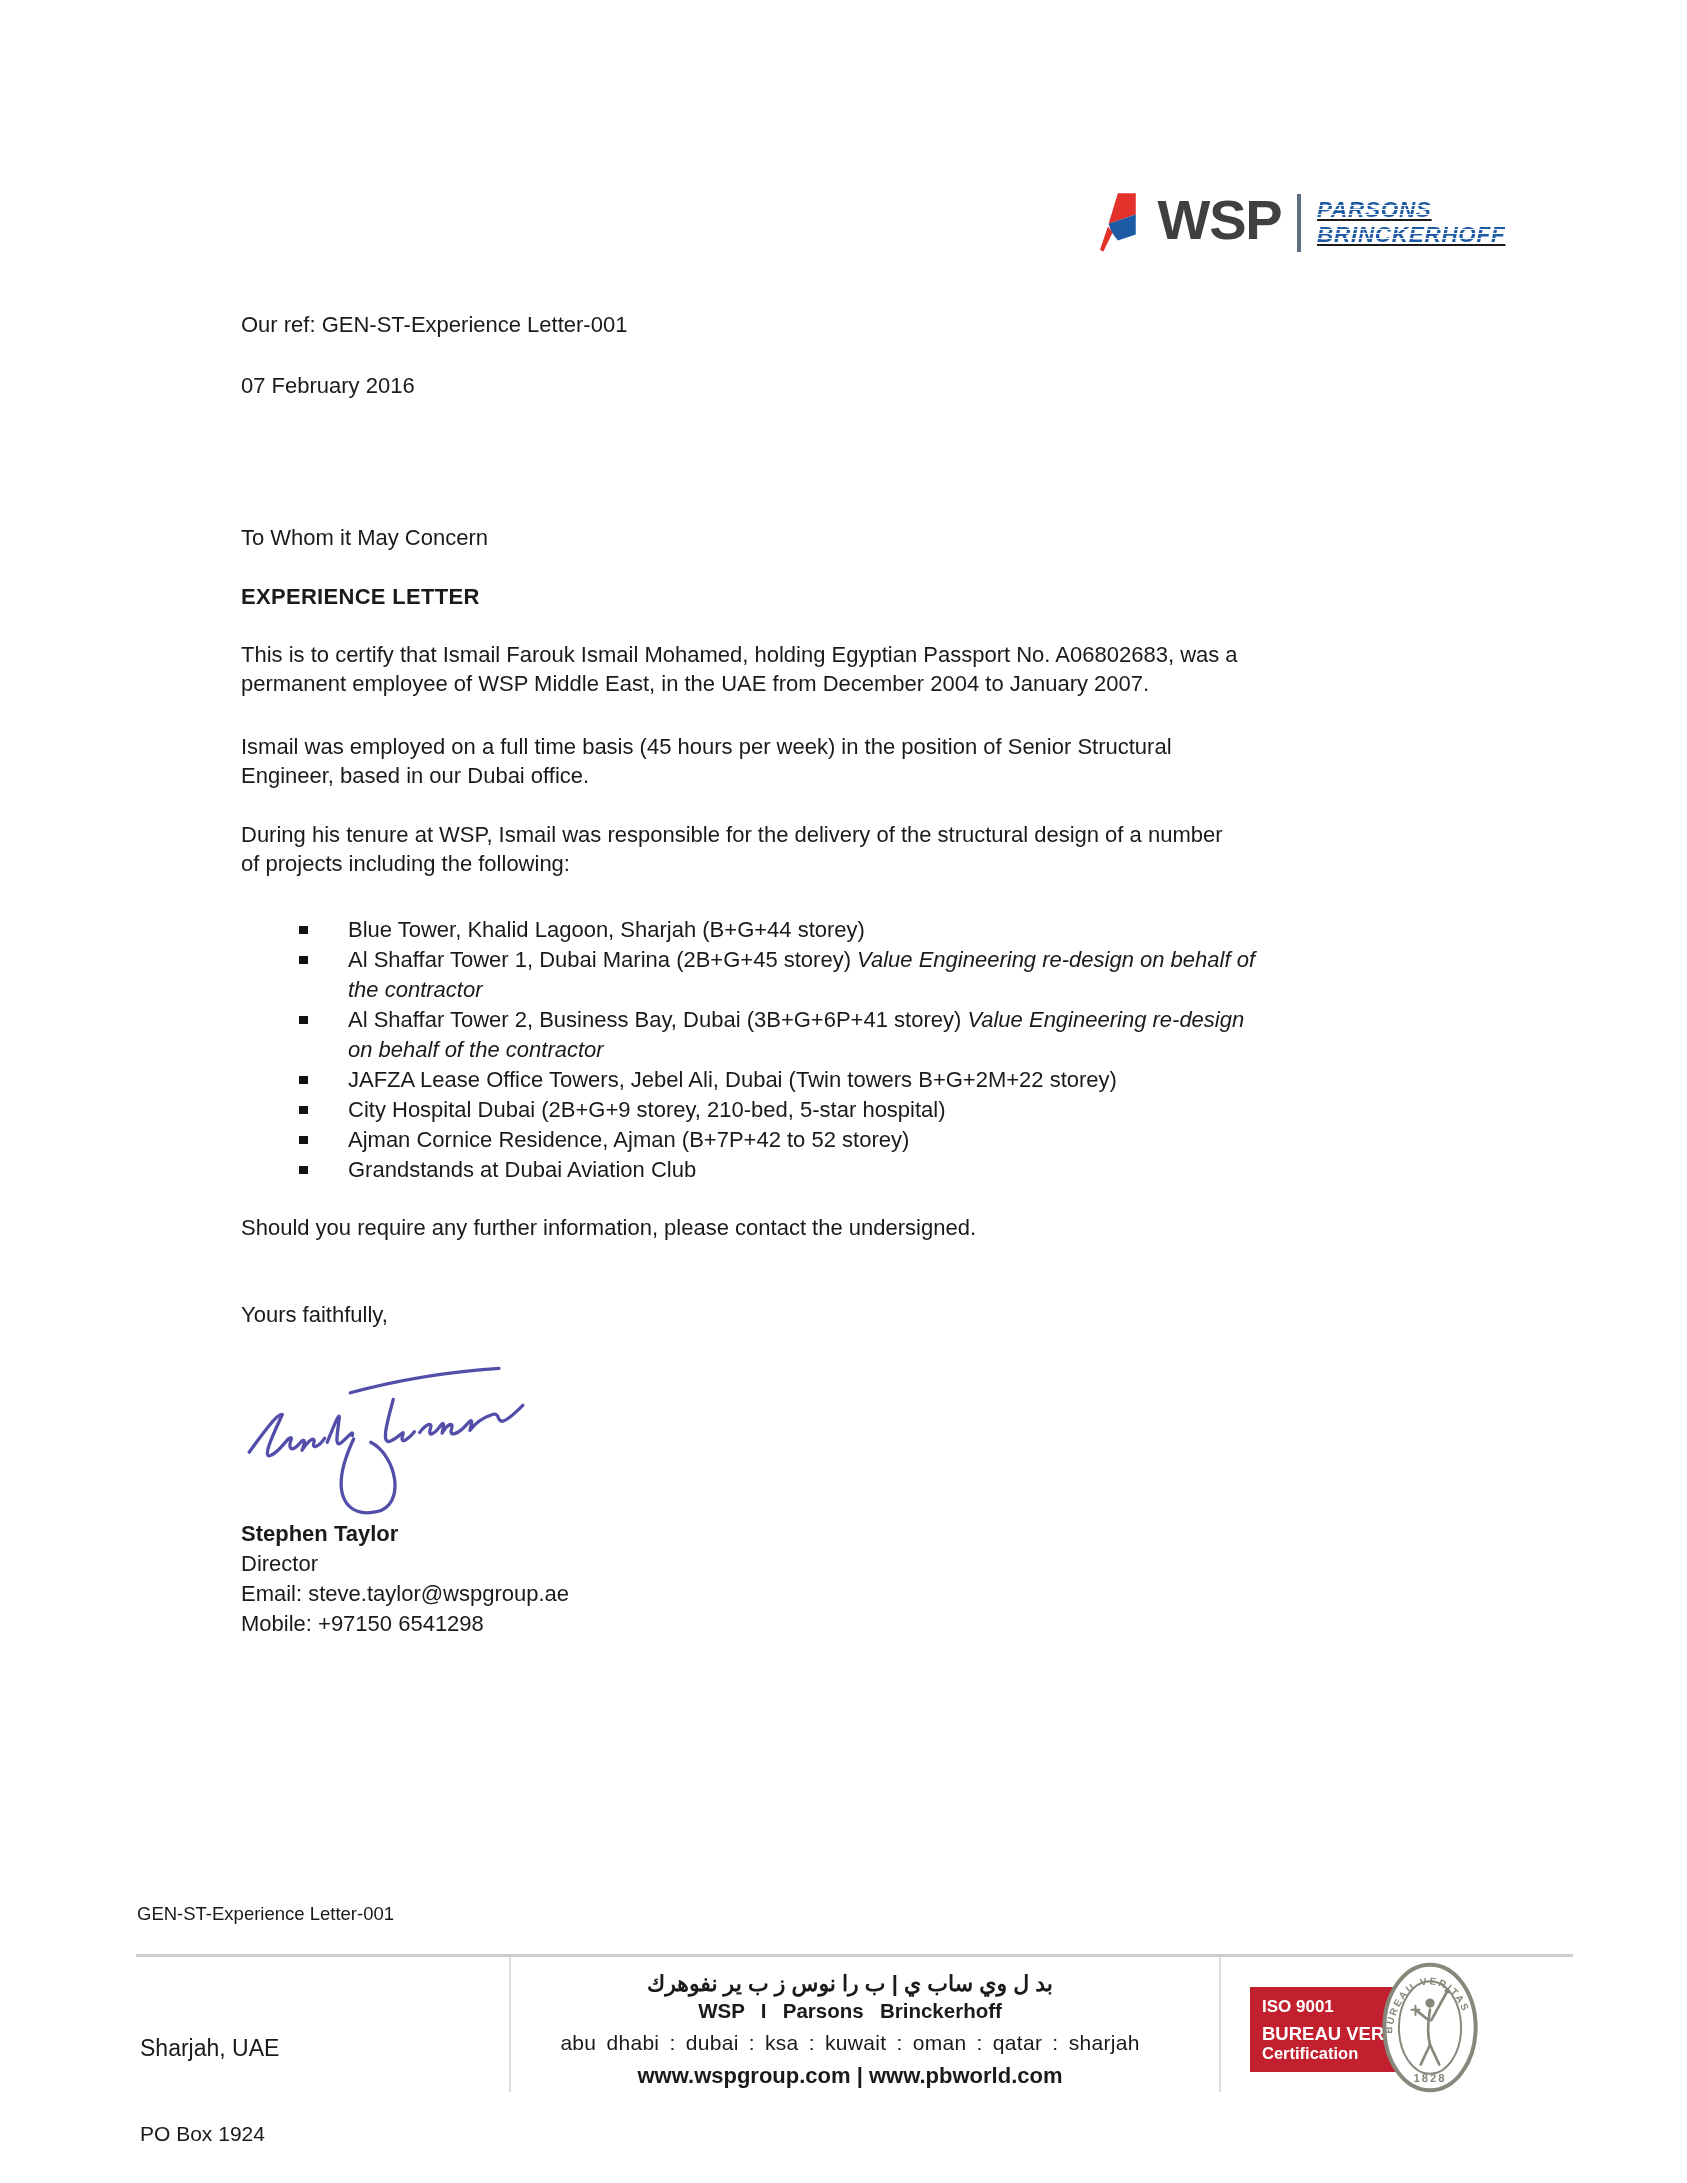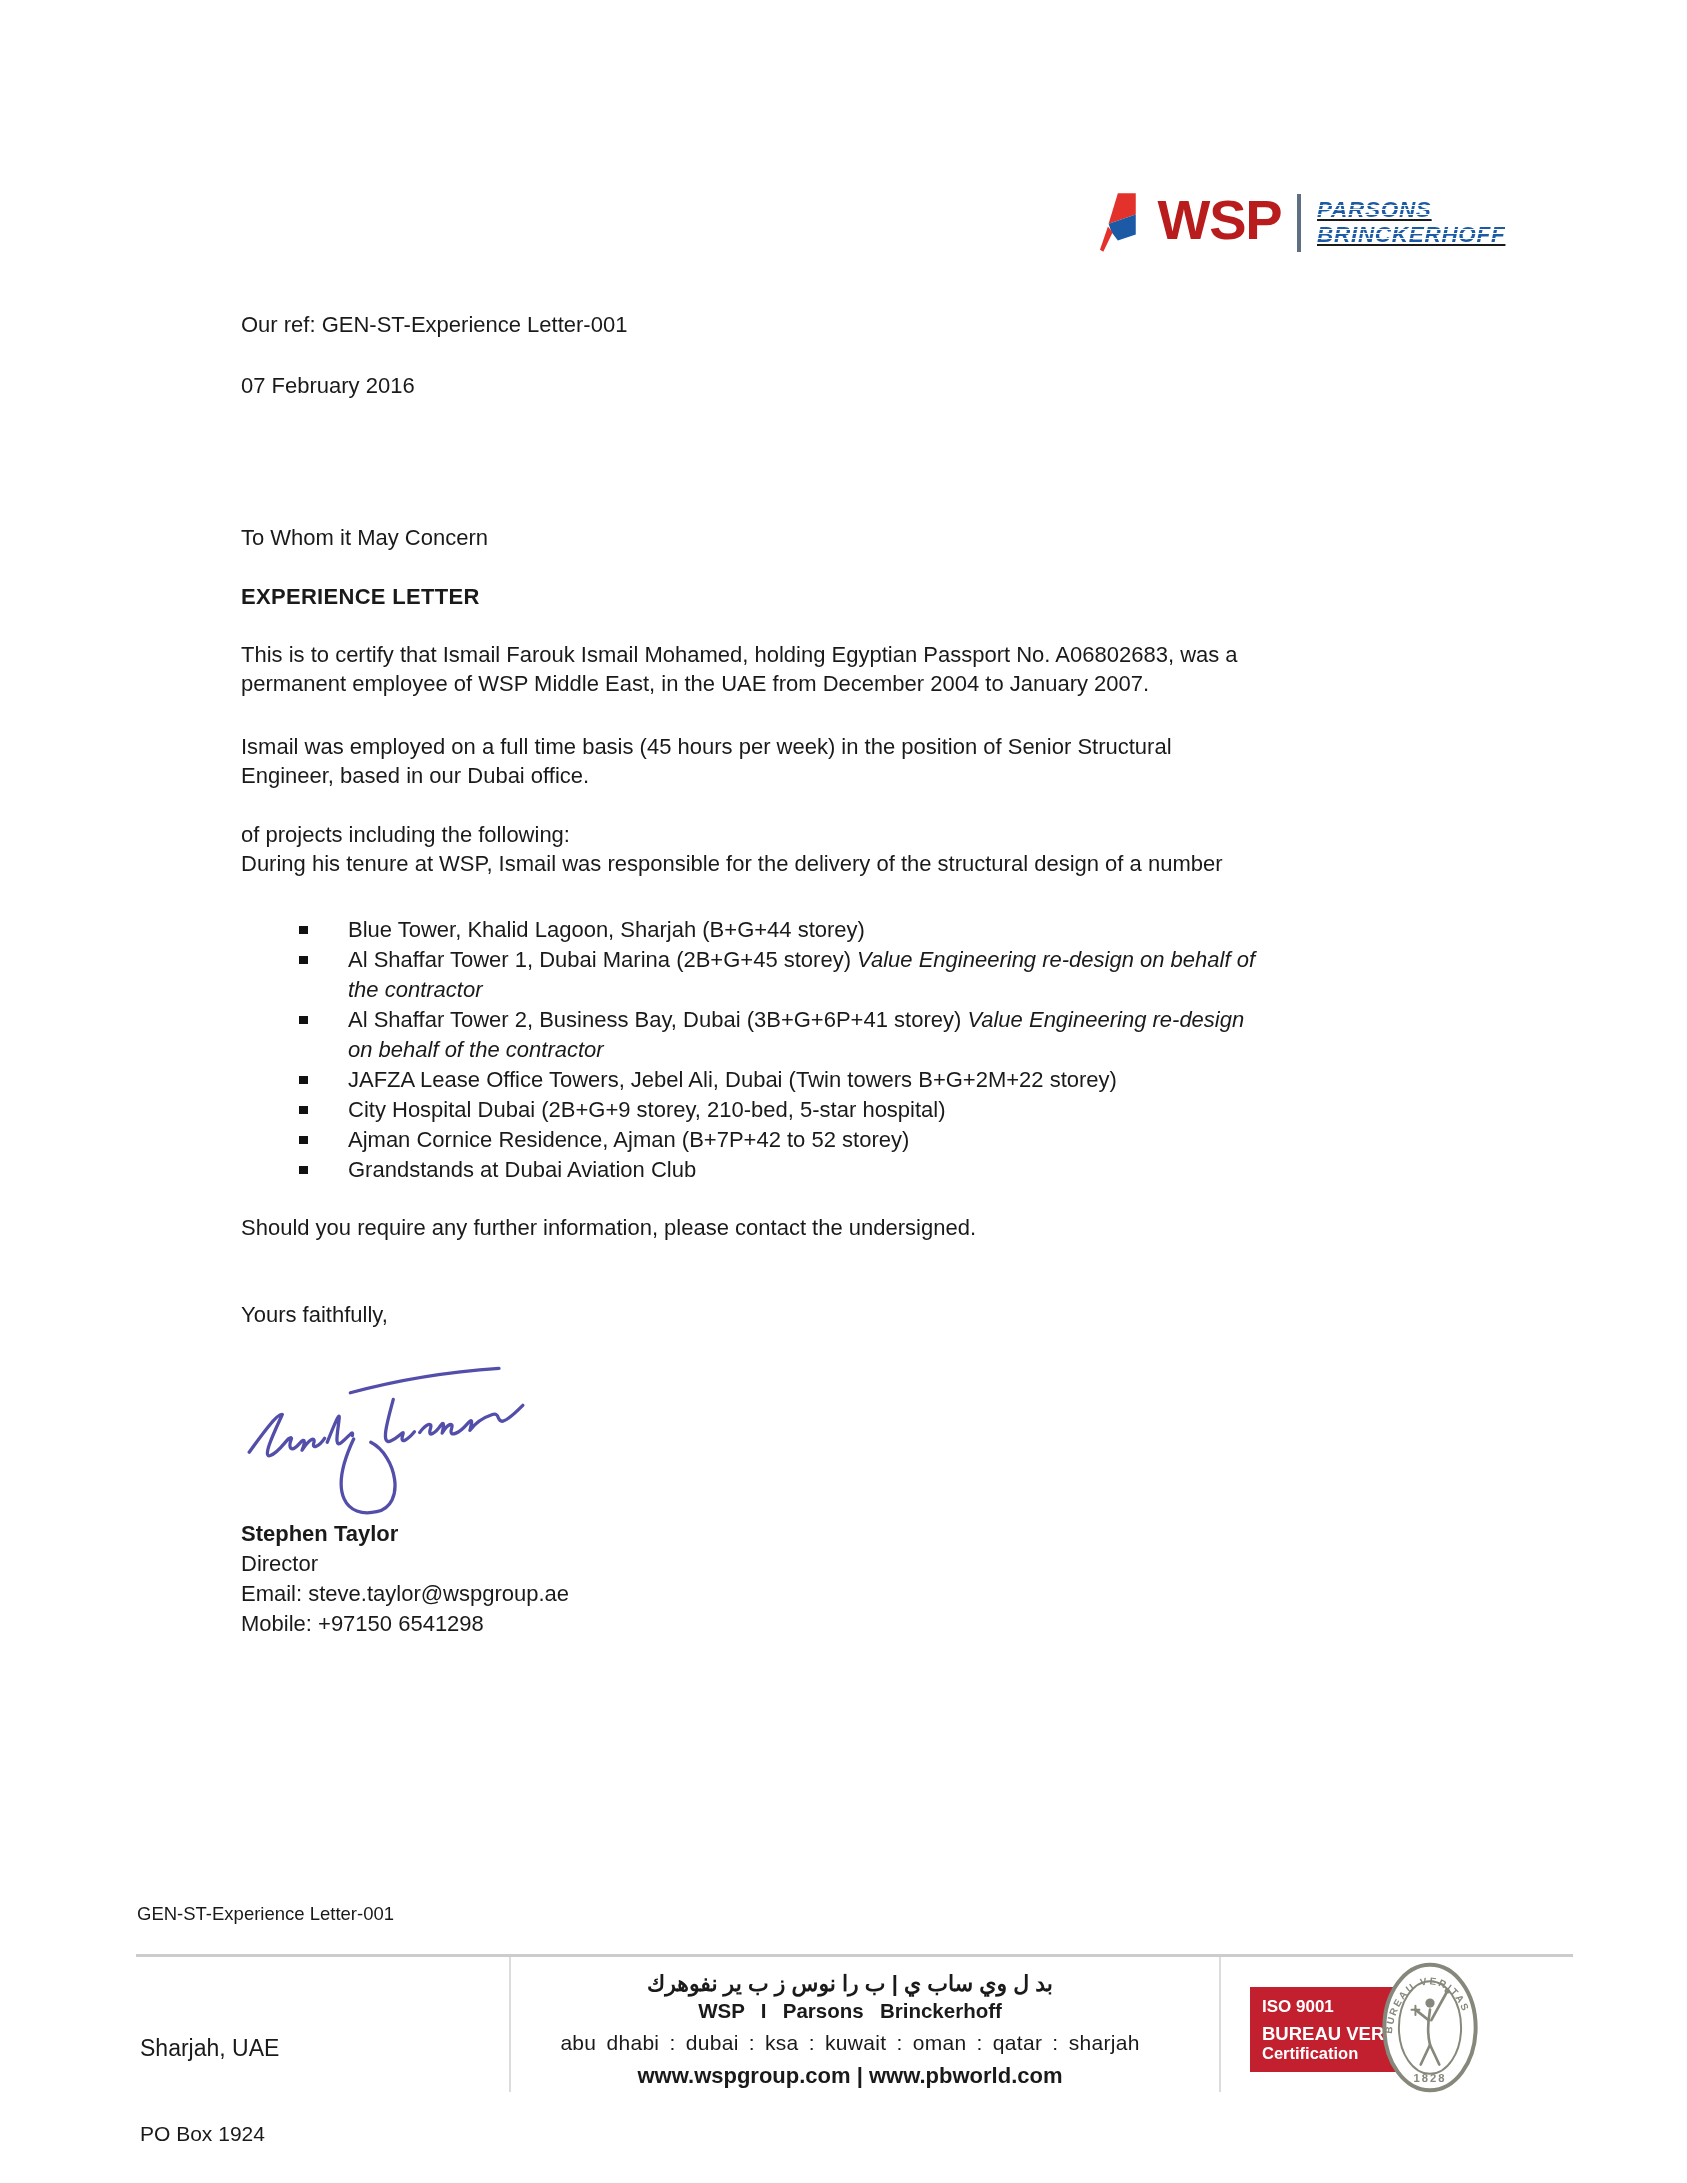--- a/index.html
+++ b/index.html
@@ -10,21 +10,21 @@
     font-family:"Liberation Sans", sans-serif;
     color:#1a1a1a;
     overflow:hidden;
   }
   
   .logo{
     position:absolute;left:1098px;top:192px;
     display:flex;align-items:center;gap:10.6px;
   }
   .logo .wsp-word{
-    font-size:56px;font-weight:800;color:#b91c1c;
+    font-size:56px;font-weight:800;color:#404040;
     letter-spacing:-1.3px;line-height:1;padding-bottom:5.3px;
   }
   .logo .logo-bar{width:4px;height:58px;background:#5d6f80;margin:0 5.3px;}
   .pb-stack{display:flex;flex-direction:column;justify-content:center;text-decoration:underline;}
   .pb-name{
     font-size:22.5px;line-height:24.5px;font-weight:800;font-style:italic;
     color:#1c5aa6;letter-spacing:0.7px;
   }
   @supports ((-webkit-background-clip:text) or (background-clip:text)){
     .pb-name{
@@ -104,22 +104,22 @@
 
     <div class="para p1">
       <div class="line">This is to certify that Ismail Farouk Ismail Mohamed, holding Egyptian Passport No. A06802683, was a</div>
       <div class="line">permanent employee of WSP Middle East, in the UAE from December 2004 to January 2007.</div>
     </div>
     <div class="para p2">
       <div class="line">Ismail was employed on a full time basis (45 hours per week) in the position of Senior Structural</div>
       <div class="line">Engineer, based in our Dubai office.</div>
     </div>
     <div class="para p3">
+      <div class="line">During his tenure at WSP, Ismail was responsible for the delivery of the structural design of a number</div>
       <div class="line">of projects including the following:</div>
-      <div class="line">During his tenure at WSP, Ismail was responsible for the delivery of the structural design of a number</div>
     </div>
 
     <ul class="projects">
       <li><span>Blue Tower, Khalid Lagoon, Sharjah (B+G+44 storey)</span><em></em></li>
       <li><span>Al Shaffar Tower 1, Dubai Marina (2B+G+45 storey) </span><em>Value Engineering re-design on behalf of</em><div class="cont">the contractor</div></li>
       <li><span>Al Shaffar Tower 2, Business Bay, Dubai (3B+G+6P+41 storey) </span><em>Value Engineering re-design</em><div class="cont">on behalf of the contractor</div></li>
       <li><span>JAFZA Lease Office Towers, Jebel Ali, Dubai (Twin towers B+G+2M+22 storey)</span><em></em></li>
       <li><span>City Hospital Dubai (2B+G+9 storey, 210-bed, 5-star hospital)</span><em></em></li>
       <li><span>Ajman Cornice Residence, Ajman (B+7P+42 to 52 storey)</span><em></em></li>
       <li><span>Grandstands at Dubai Aviation Club</span><em></em></li>

